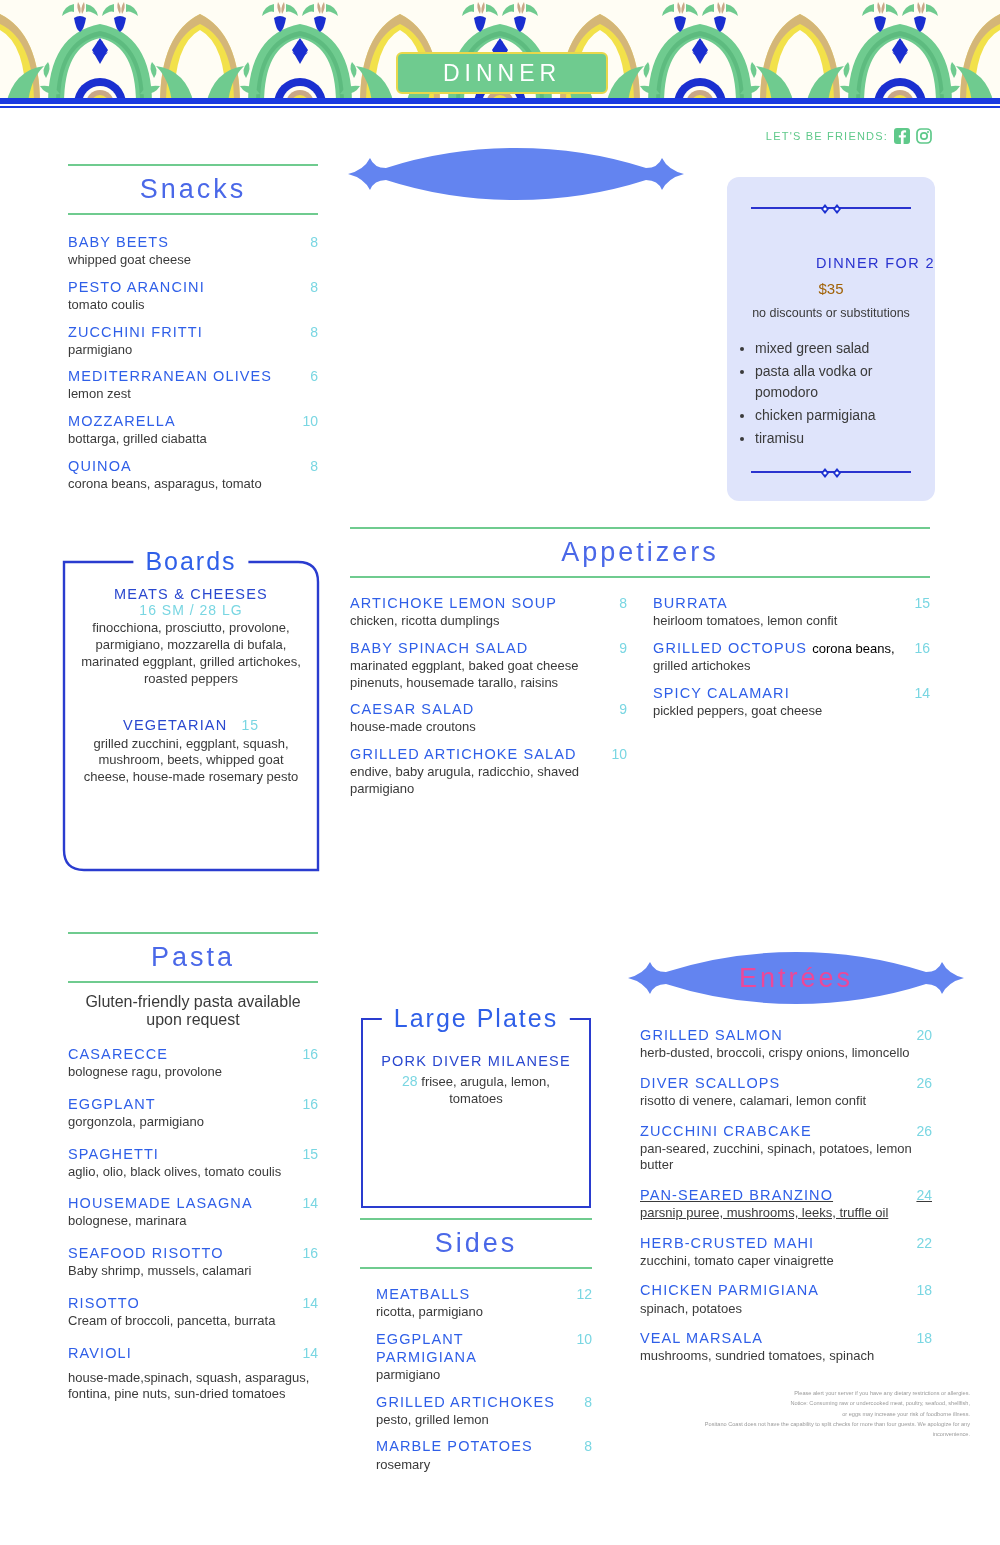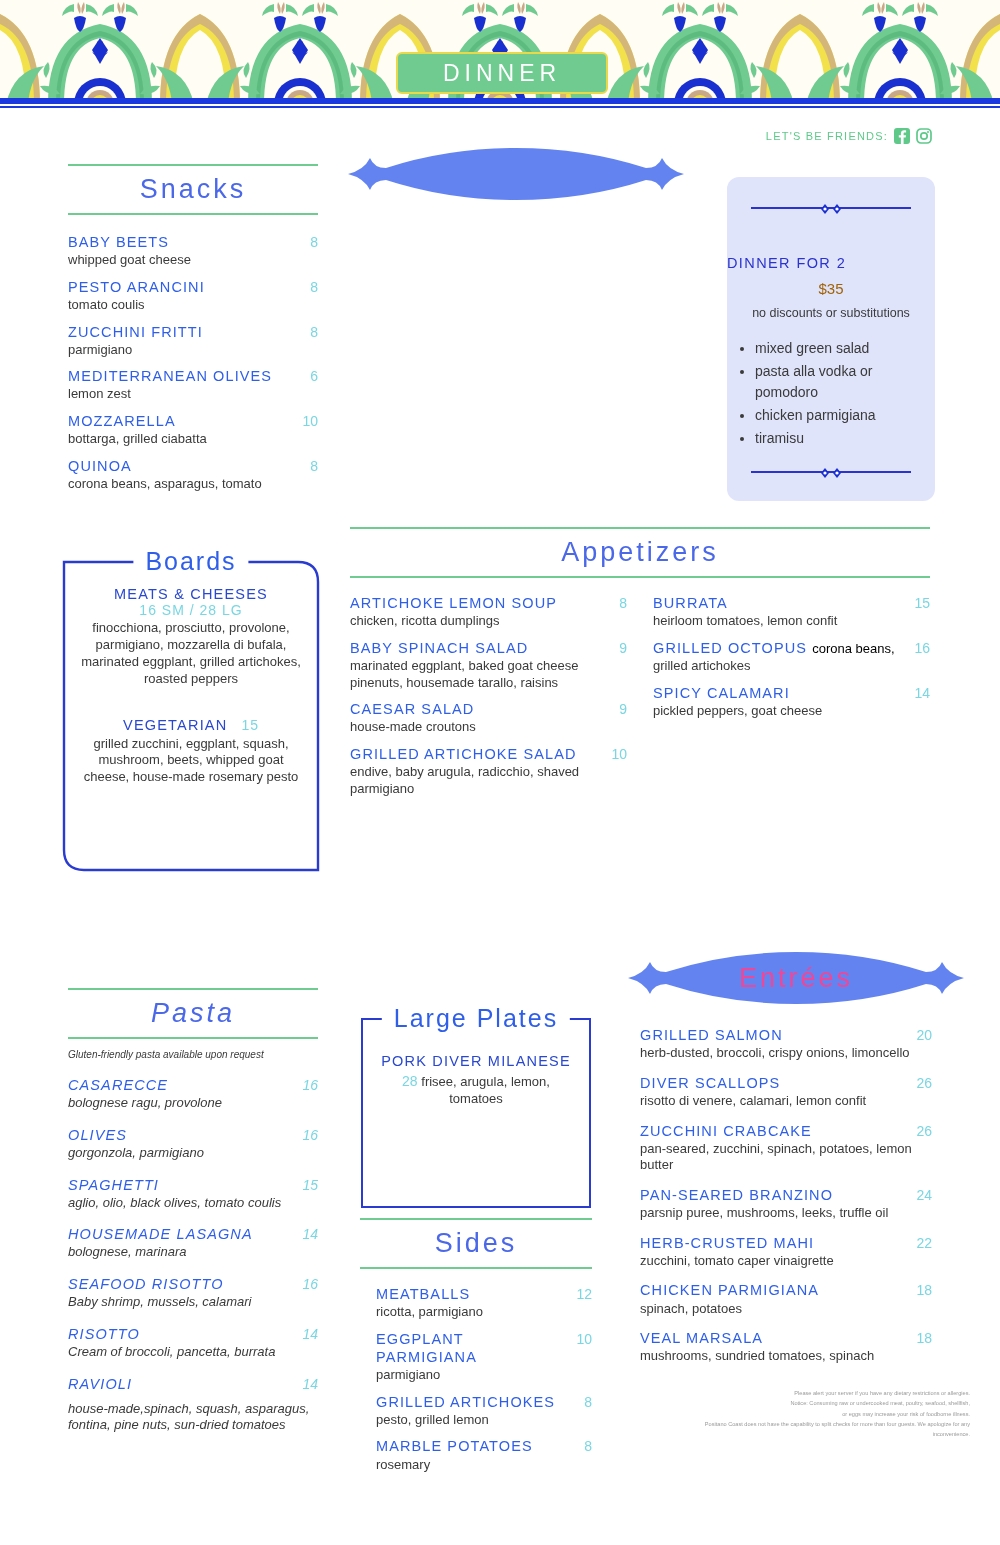--- a/index.html
+++ b/index.html
@@ -54,21 +54,21 @@
     color:#ec4899;font-size:27px;font-weight:300;letter-spacing:3px;
   }
   
   .card2{
     position:absolute;left:727px;top:177px;width:208px;height:324px;
     background:#dfe4fb;border-radius:12px;
   }
   .card2 .orn{position:relative;height:12px;margin:0 24px;}
   .card2 .orn .ln{position:absolute;left:0;top:6px;width:100%;height:1.5px;background:#2a33cf;}
   .card2 .orn .dm{position:absolute;left:50%;top:0;transform:translateX(-50%);}
-  .card2 .c2-title{text-align:left;color:#2a33cf;font-size:14.5px;letter-spacing:1.4px;margin-top:42px;}
+  .card2 .c2-title{text-align:right;color:#2a33cf;font-size:14.5px;letter-spacing:1.4px;margin-top:42px;}
   .card2 .c2-price{text-align:center;color:#a16207;font-size:15px;margin-top:9px;}
   .card2 .c2-note{text-align:center;color:#3a3a3a;font-size:12.5px;margin-top:9px;}
   .card2 ul{margin:18px 0 0 0;padding-left:28px;}
   .card2 li{color:#3a3a3a;font-size:14px;line-height:1.55;margin-bottom:1px;}
   
   .boxed{position:absolute;}
   .boxed .bx-title{
     position:absolute;top:-13px;left:50%;transform:translateX(-50%);
     background:#ffffff;padding:0 12px;color:#2f5fe8;font-size:25px;
     font-weight:300;letter-spacing:2px;white-space:nowrap;
@@ -78,21 +78,21 @@
   .board-price{color:#79d6e2;font-size:14px;letter-spacing:1px;}
   .board-desc{color:#3a3a3a;font-size:13px;line-height:1.3;margin-top:2px;}
   
   .two-col{display:flex;gap:26px;}
   .two-col .col{flex:1;}
   
   .fineprint{
     position:absolute;right:30px;top:1388px;width:320px;text-align:right;
     color:#9a9a9a;font-size:5.6px;line-height:1.85;
   }
-  .note-line{color:#3a3a3a;font-size:10px;text-align:left;margin:10px 0 16px;}
+  .note-line{color:#3a3a3a;font-size:16px;text-align:center;margin:10px 0 16px;}
 </style>
 </head>
 <body>
 
 <div class="header">
   <svg width="1000" height="104" viewBox="0 0 1000 104" xmlns="http://www.w3.org/2000/svg" aria-hidden="true">
     <defs>
       <pattern id="tile" x="0" y="0" width="200" height="104" patternUnits="userSpaceOnUse">
         <rect width="200" height="104" fill="#fffdf4"></rect>
 
@@ -336,38 +336,38 @@
         <div class="item-row">
             <span class="item-name">SPICY CALAMARI</span>
             <span class="item-price">14</span>
           </div>
         <div class="item-desc">pickled peppers, goat cheese</div>
       </div>
     </div>
   </div>
 </div>
 
-<div class="sec" style="left:68px;top:988px;width:250px;font-style:italic;">
+<div class="sec" style="left:68px;top:932px;width:250px;">
   <div class="sec-head">
     <div class="rule-top"></div>
     <div class="ttl">Pasta</div>
     <div class="rule-bot"></div>
   </div>
   <div class="note-line">Gluten-friendly pasta available upon request</div>
   <div>
     <div class="item" style="margin-bottom:14px;">
       <div class="item-row">
           <span class="item-name">CASARECCE</span>
           <span class="item-price">16</span>
         </div>
       <div class="item-desc">bolognese ragu, provolone</div>
     </div>
     <div class="item" style="margin-bottom:14px;">
       <div class="item-row">
-          <span class="item-name">OLIVES</span>
+          <span class="item-name">EGGPLANT</span>
           <span class="item-price">16</span>
         </div>
       <div class="item-desc">gorgonzola, parmigiano</div>
     </div>
     <div class="item" style="margin-bottom:14px;">
       <div class="item-row">
           <span class="item-name">SPAGHETTI</span>
           <span class="item-price">15</span>
         </div>
       <div class="item-desc">aglio, olio, black olives, tomato coulis</div>
@@ -476,21 +476,21 @@
         </div>
       <div class="item-desc">risotto di venere, calamari, lemon confit</div>
     </div>
     <div class="item" style="margin-bottom:12px;">
       <div class="item-row">
           <span class="item-name">ZUCCHINI CRABCAKE</span>
           <span class="item-price">26</span>
         </div>
       <div class="item-desc">pan-seared, zucchini, spinach, potatoes, lemon butter</div>
     </div>
-    <div class="item" style="margin-bottom:12px;">
+    <div class="item" style="margin-bottom:12px;text-decoration:underline;">
       <div class="item-row">
           <span class="item-name">PAN-SEARED BRANZINO</span>
           <span class="item-price">24</span>
         </div>
       <div class="item-desc">parsnip puree, mushrooms, leeks, truffle oil</div>
     </div>
     <div class="item" style="margin-bottom:12px;">
       <div class="item-row">
           <span class="item-name">HERB-CRUSTED MAHI</span>
           <span class="item-price">22</span>

